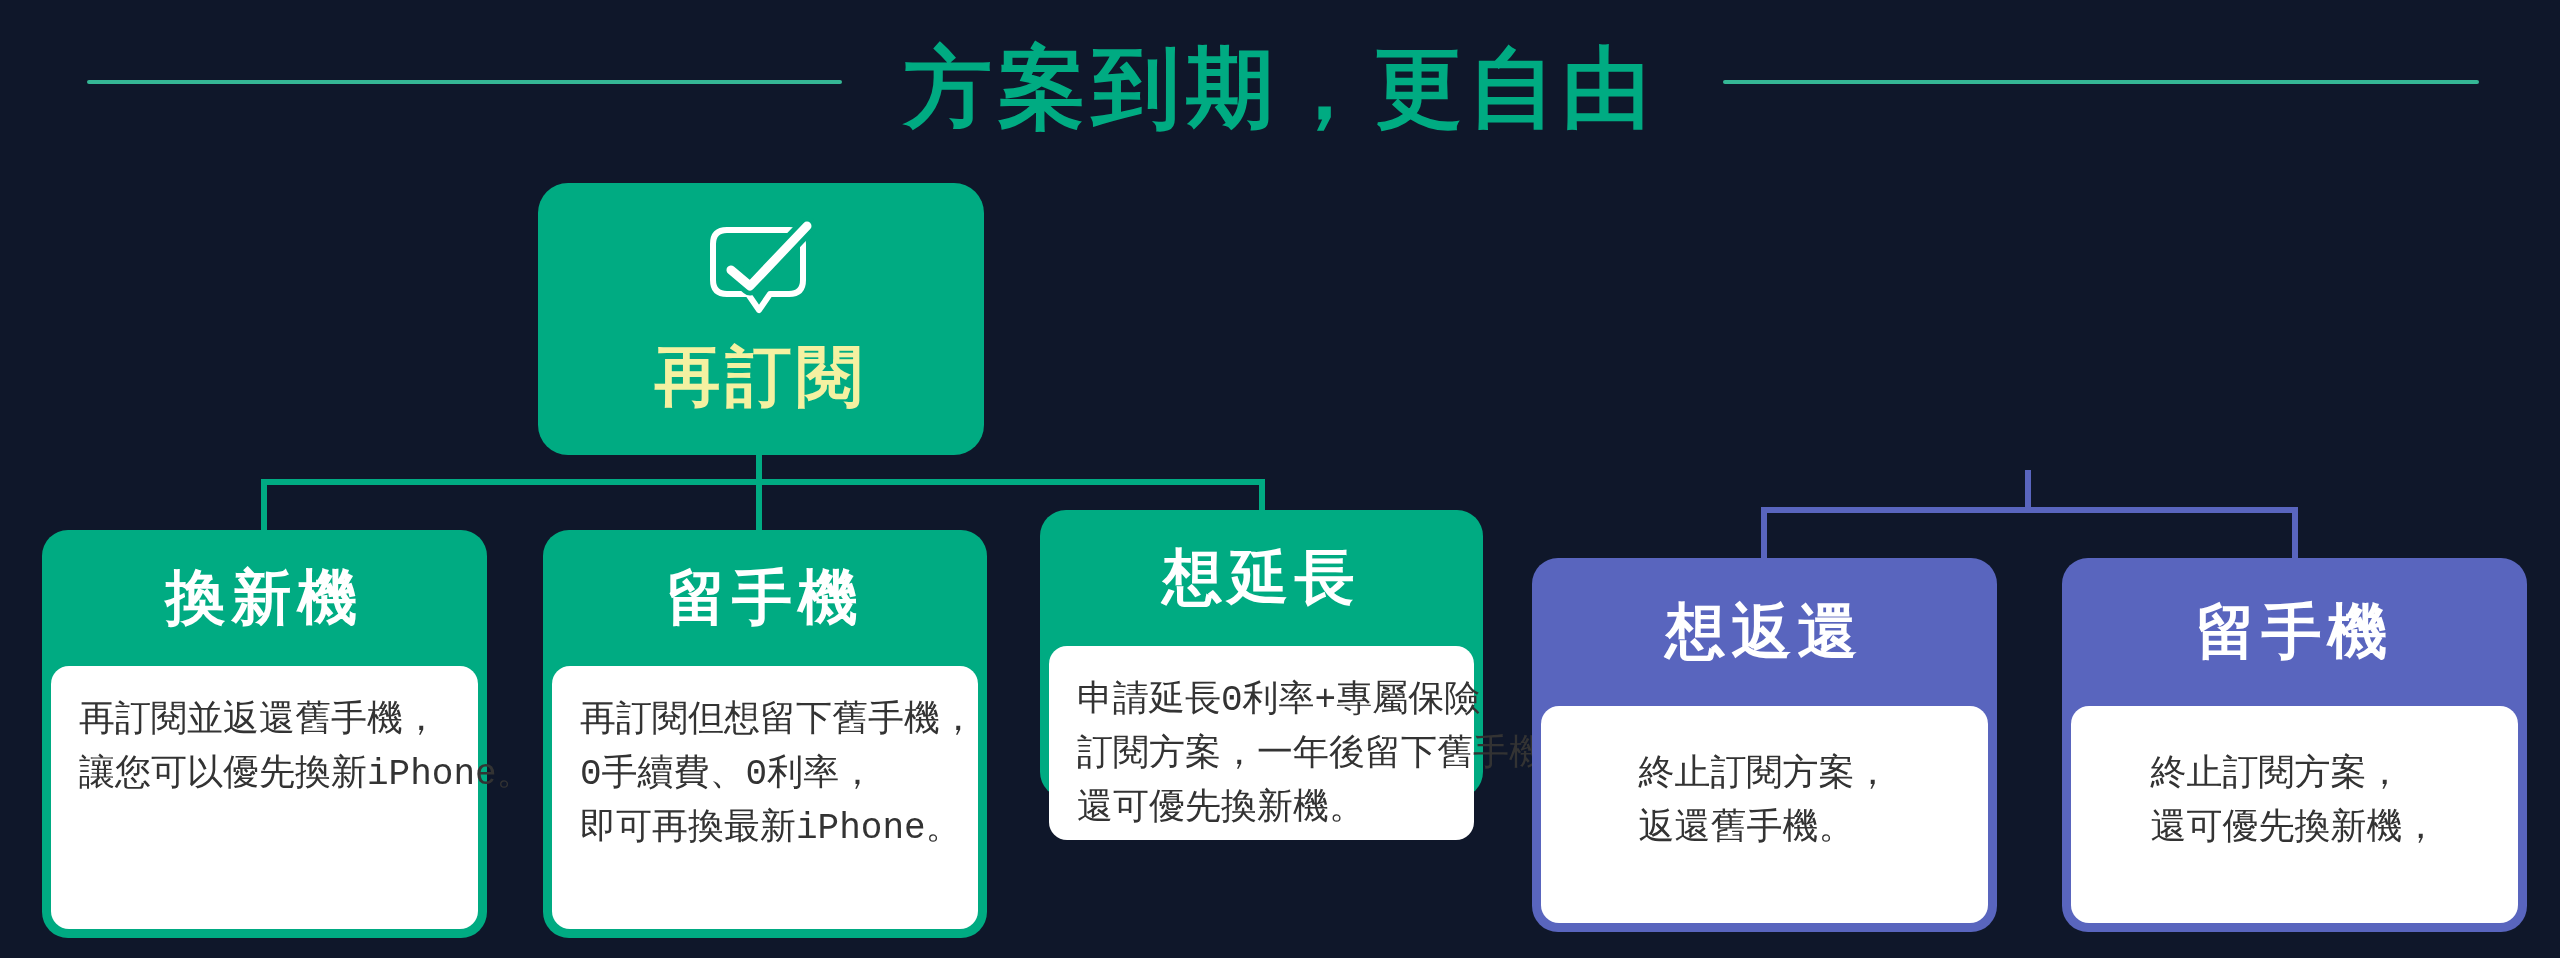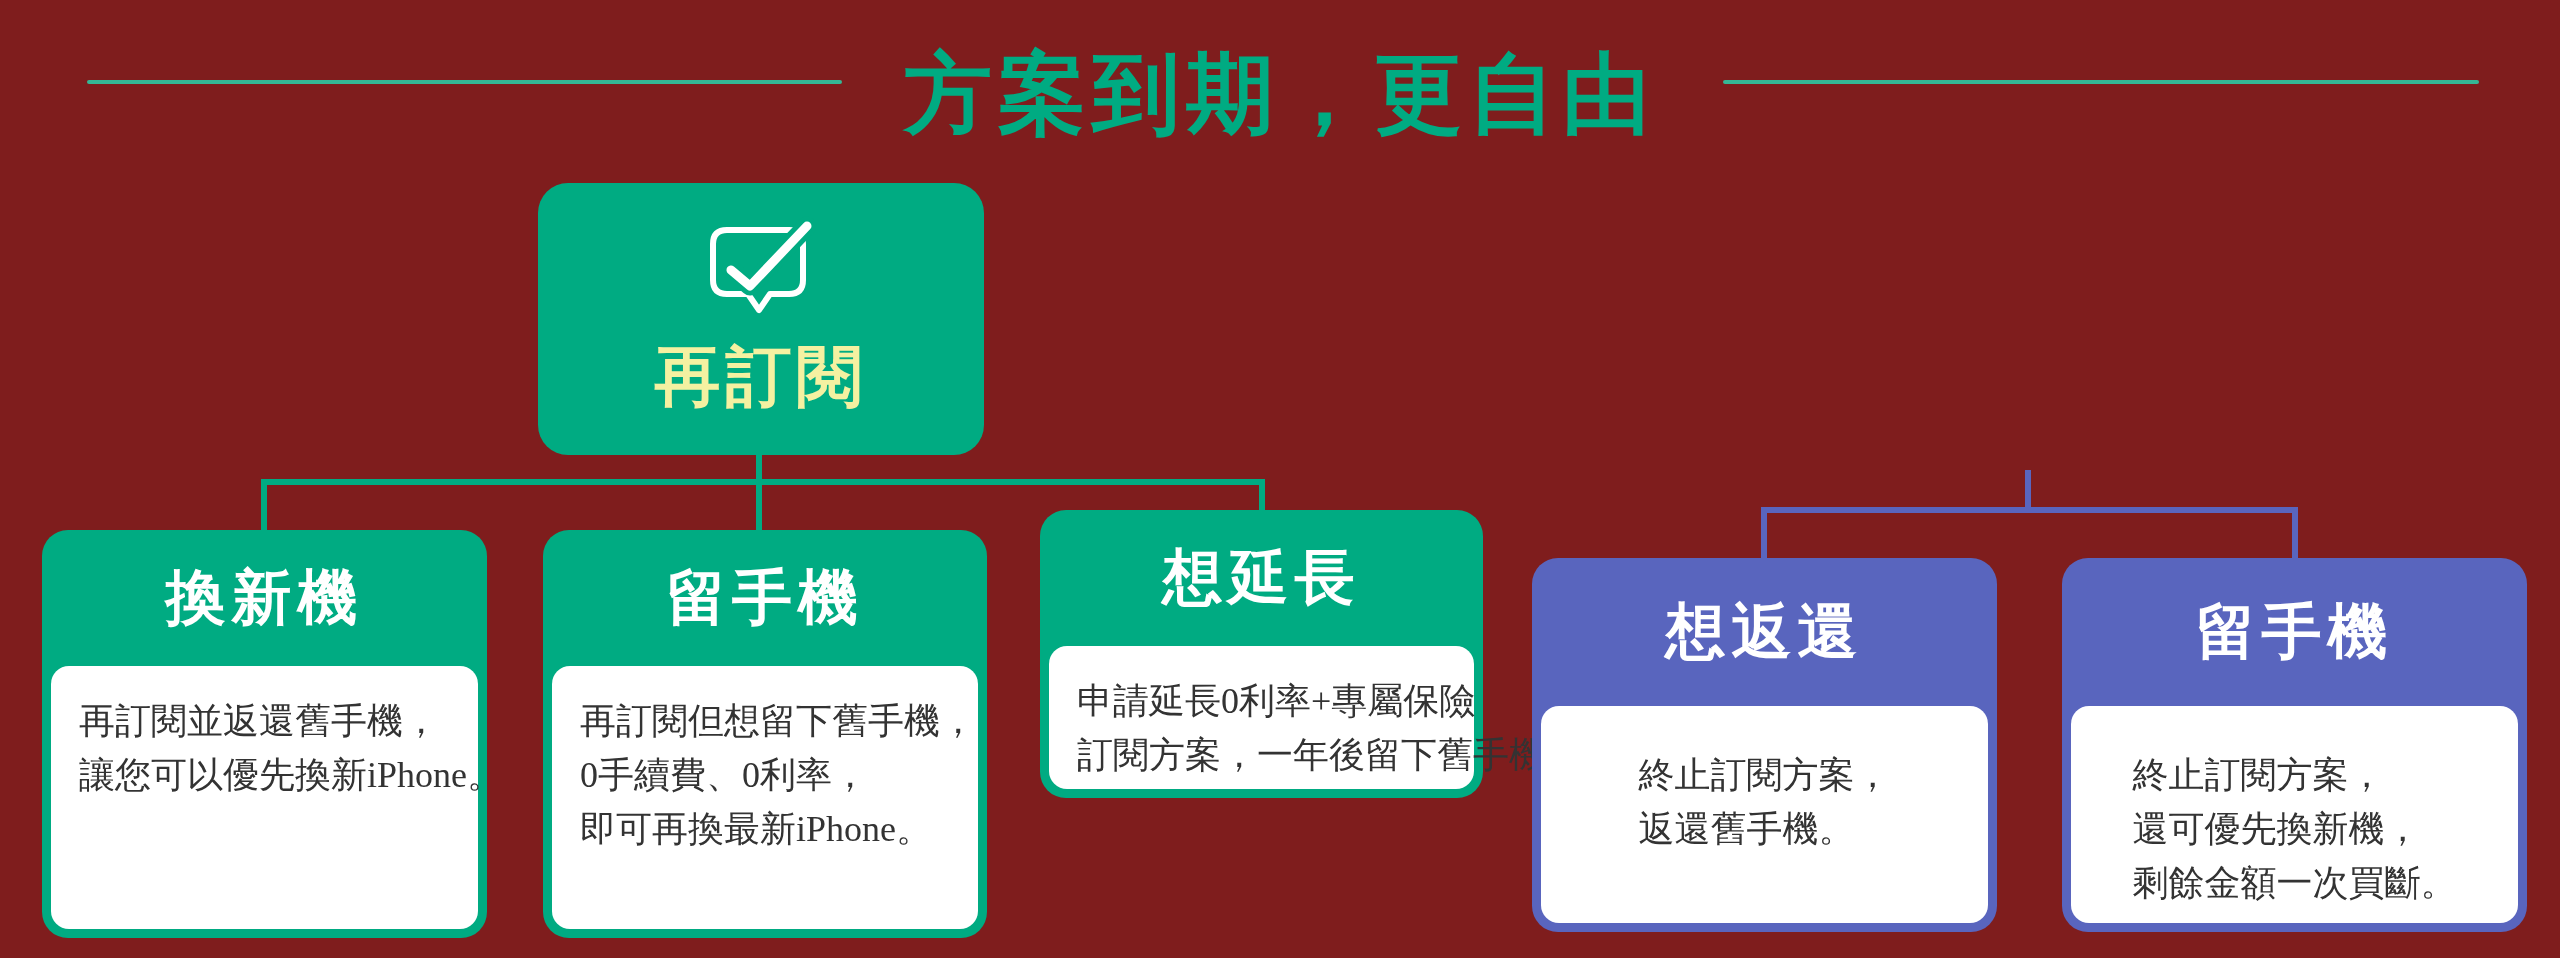--- a/index.html
+++ b/index.html
@@ -4,22 +4,22 @@
 <style>
   :root{
     --green:#00AB82;
     --purple:#5965BE;
     --yellow:#F4F1A1;
     --rule:#35B795;
     --body-text:#333333;
   }
   html,body{margin:0;padding:0;background:#ffffff;}
   .canvas{
-    position:relative;width:2560px;height:958px;background:#7f1d1d;overflow:hidden;
-    font-family:Liberation Serif, serif;
+    position:relative;width:2560px;height:958px;background:#0f172a;overflow:hidden;
+    font-family:Liberation Mono, monospace;
   }
   
   .page-title{
     position:absolute;left:0;top:44px;width:100%;margin:0;
     text-align:center;font-size:88px;font-weight:bold;color:var(--green);
     letter-spacing:6px;line-height:1.15;
   }
   .rule{position:absolute;height:4px;background:var(--rule);border-radius:2px;}
   .rule.left{left:87px;top:80px;width:755px;}
   .rule.right{left:1723px;top:80px;width:756px;}
@@ -116,38 +116,38 @@
       </div>
     </div>
   </div>
 
   <div class="child-card green card3">
     <div class="card-header">想延長</div>
     <div class="card-body">
       <div class="lines">
         <div>申請延長0利率+專屬保險</div>
         <div>訂閱方案，一年後留下舊手機，</div>
+        <div>還可優先換新機。</div>
       </div>
     </div>
   </div>
 
   <div class="child-card purple card4">
     <div class="card-header">想返還</div>
     <div class="card-body center">
       <div class="lines">
         <div>終止訂閱方案，</div>
         <div>返還舊手機。</div>
       </div>
     </div>
   </div>
 
   <div class="child-card purple card5">
     <div class="card-header">留手機</div>
     <div class="card-body center">
       <div class="lines">
         <div>終止訂閱方案，</div>
         <div>還可優先換新機，</div>
-        <div>剩餘金額一次買斷。</div>
       </div>
     </div>
   </div>
 
 </div>
 
 </body></html>

